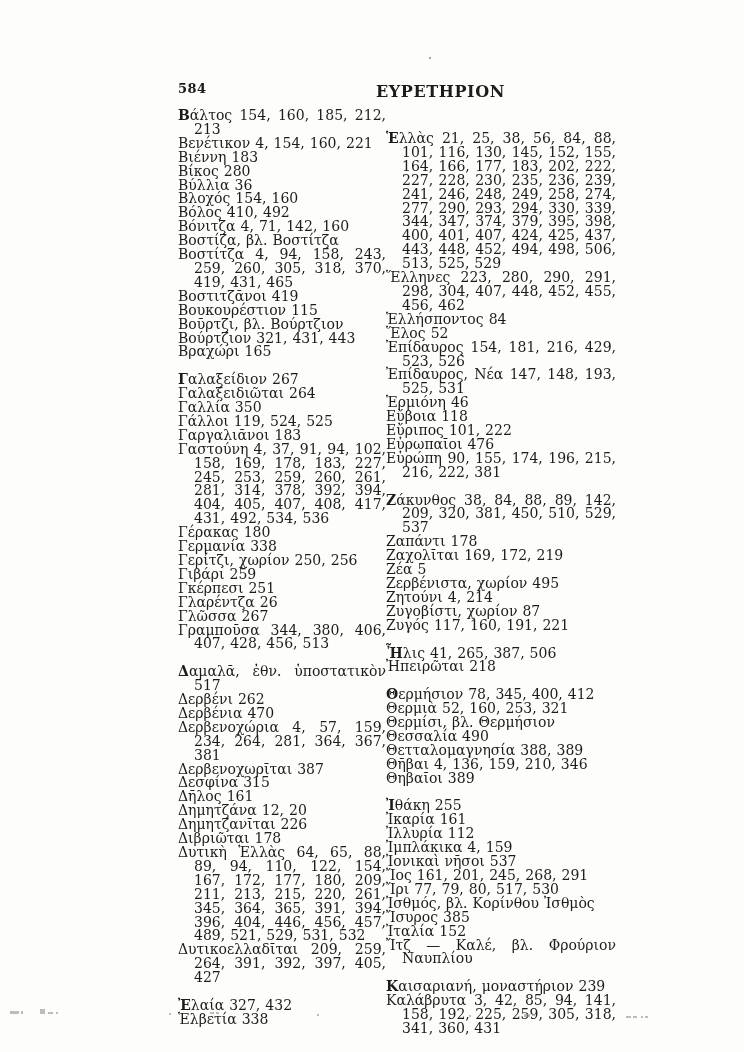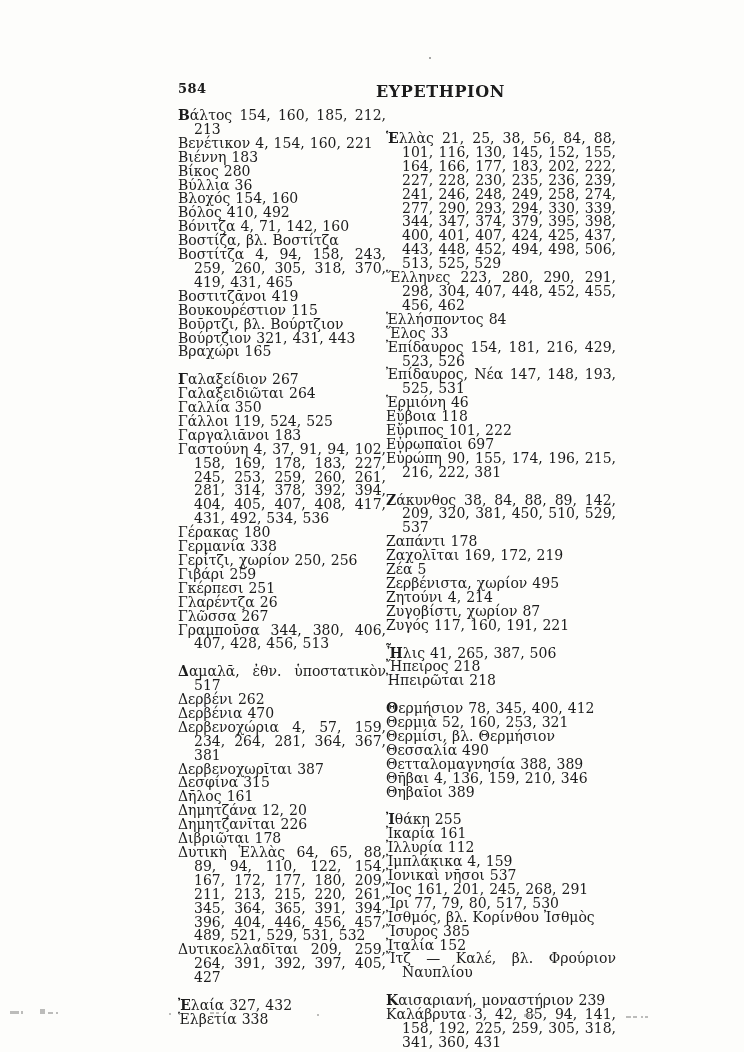--- a/index.html
+++ b/index.html
@@ -102,42 +102,41 @@
         <div class="block">
           <div class="entry"><span class="lead">Ἐ</span>λαία 327, 432</div>
           <div class="entry">Ἑλβετία 338</div>
         </div>
       </div>
     <div class="col col-right">
         <div class="block">
           <div class="entry"><span class="lead">Ἑ</span>λλὰς 21, 25, 38, 56, 84, 88, 101, 116, 130, 145, 152, 155, 164, 166, 177, 183, 202, 222, 227, 228, 230, 235, 236, 239, 241, 246, 248, 249, 258, 274, 277, 290, 293, 294, 330, 339, 344, 347, 374, 379, 395, 398, 400, 401, 407, 424, 425, 437, 443, 448, 452, 494, 498, 506, 513, 525, 529</div>
           <div class="entry">Ἕλληνες 223, 280, 290, 291, 298, 304, 407, 448, 452, 455, 456, 462</div>
           <div class="entry">Ἑλλήσποντος 84</div>
-          <div class="entry">Ἕλος 33</div>
+          <div class="entry">Ἕλος 52</div>
           <div class="entry">Ἐπίδαυρος 154, 181, 216, 429, 523, 526</div>
           <div class="entry">Ἐπίδαυρος, Νέα 147, 148, 193, 525, 531</div>
           <div class="entry">Ἑρμιόνη 46</div>
           <div class="entry">Εὔβοια 118</div>
           <div class="entry">Εὔριπος 101, 222</div>
-          <div class="entry">Εὐρωπαῖοι 697</div>
+          <div class="entry">Εὐρωπαῖοι 476</div>
           <div class="entry">Εὐρώπη 90, 155, 174, 196, 215, 216, 222, 381</div>
         </div>
         <div class="block">
           <div class="entry"><span class="lead">Ζ</span>άκυνθος 38, 84, 88, 89, 142, 209, 320, 381, 450, 510, 529, 537</div>
           <div class="entry">Ζαπάντι 178</div>
           <div class="entry">Ζαχολῖται 169, 172, 219</div>
           <div class="entry">Ζέα 5</div>
           <div class="entry">Ζερβένιστα, χωρίον 495</div>
           <div class="entry">Ζητούνι 4, 214</div>
           <div class="entry">Ζυγοβίστι, χωρίον 87</div>
           <div class="entry">Ζυγός 117, 160, 191, 221</div>
         </div>
         <div class="block">
           <div class="entry"><span class="lead">Ἦ</span>λις 41, 265, 387, 506</div>
-          <div class="entry">Ἤπειρος 218</div>
           <div class="entry">Ἠπειρῶται 218</div>
         </div>
         <div class="block">
           <div class="entry"><span class="lead">Θ</span>ερμήσιον 78, 345, 400, 412</div>
           <div class="entry">Θερμιὰ 52, 160, 253, 321</div>
           <div class="entry">Θερμίσι, βλ. Θερμήσιον</div>
           <div class="entry">Θεσσαλία 490</div>
           <div class="entry">Θετταλομαγνησία 388, 389</div>
           <div class="entry">Θῆβαι 4, 136, 159, 210, 346</div>
           <div class="entry">Θηβαῖοι 389</div>

